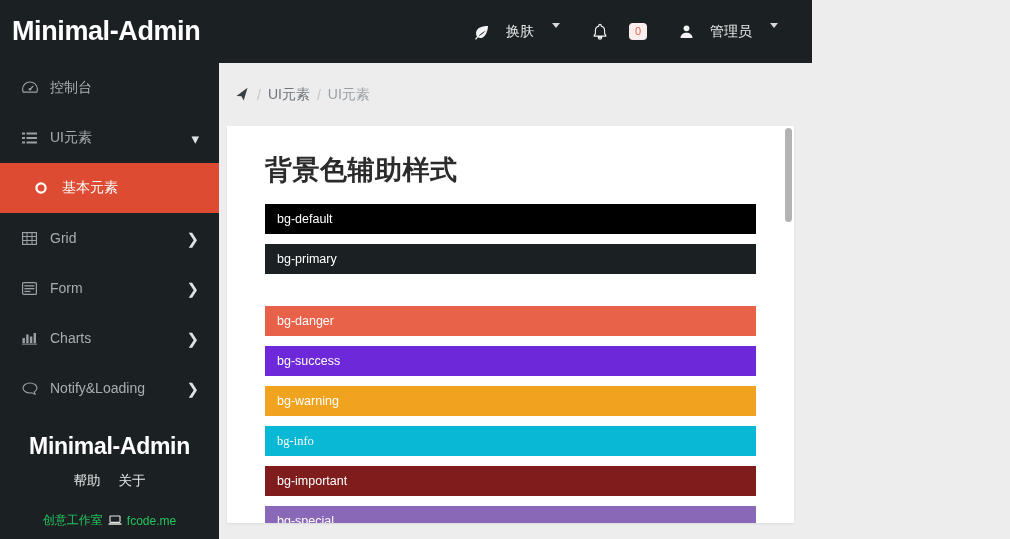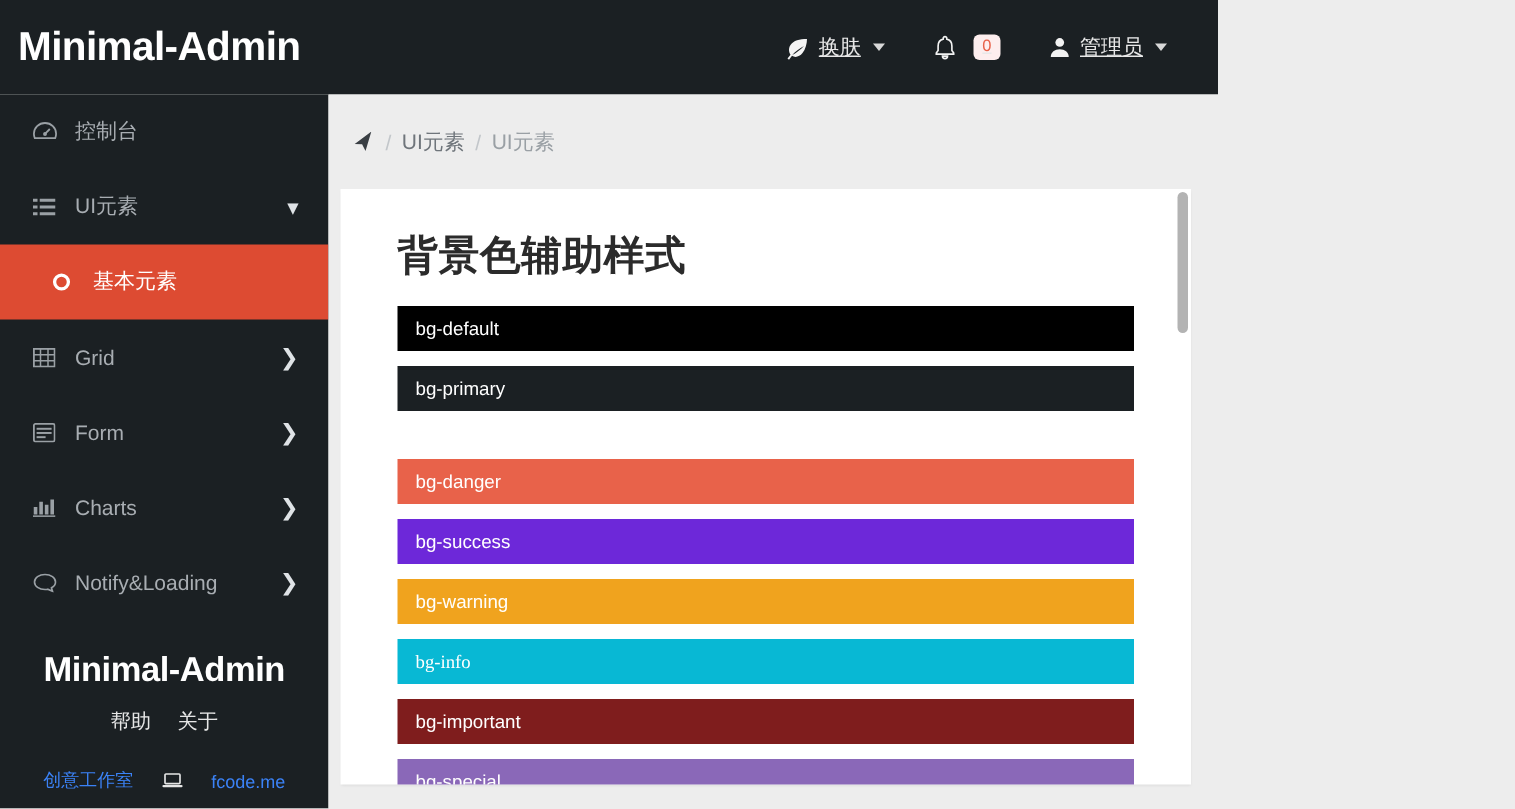--- a/index.html
+++ b/index.html
@@ -19,24 +19,23 @@
     background: #1b2023;
     display: flex; align-items: center; justify-content: space-between;
   }
   .brand {
     color: #fff; font-size: 27px; font-weight: bold;
     letter-spacing: -0.4px; padding-left: 12px;
     white-space: nowrap;
   }
   .topnav { display: flex; align-items: center; padding-right: 18px; }
   .topnav-item {
-    display: flex; align-items: center; gap: 6px;
+    display: flex; gap: 16px;
     color: #e8e8e8; font-size: 14px; padding: 0 16px; cursor: pointer;
     white-space: nowrap;
-    text-decoration: underline;
   }
   .caret {
     width: 0; height: 0; margin-left: 2px;
     border-left: 4px solid transparent;
     border-right: 4px solid transparent;
     border-top: 5px solid #d8d8d8;
   }
   .badge {
     background: #fdeeee; color: #e8624a;
     border-radius: 4px; font-size: 11px;
@@ -71,22 +70,22 @@
   }
   .sf-brand {
     color: #fff; font-size: 23px; font-weight: bold;
     letter-spacing: -0.3px; margin-bottom: 12px;
   }
   .sf-links {
     color: #e6e6e6; font-size: 13.5px; margin-bottom: 22px;
   }
   .sf-links span { margin: 0 7px; cursor: pointer; }
   .sf-copy {
-    color: #3b82f6; font-size: 12px;
-    display: flex; align-items: center; justify-content: center; gap: 19px;
+    color: #22c55e; font-size: 12px;
+    display: flex; align-items: center; justify-content: center; gap: 5px;
   }
 
   
   .content {
     position: absolute; top: 63px; left: 219px; right: 0; bottom: 0;
     background: #ededed; overflow: hidden;
   }
   .breadcrumb {
     display: flex; align-items: center; gap: 7px;
     height: 64px; padding-left: 16px;

